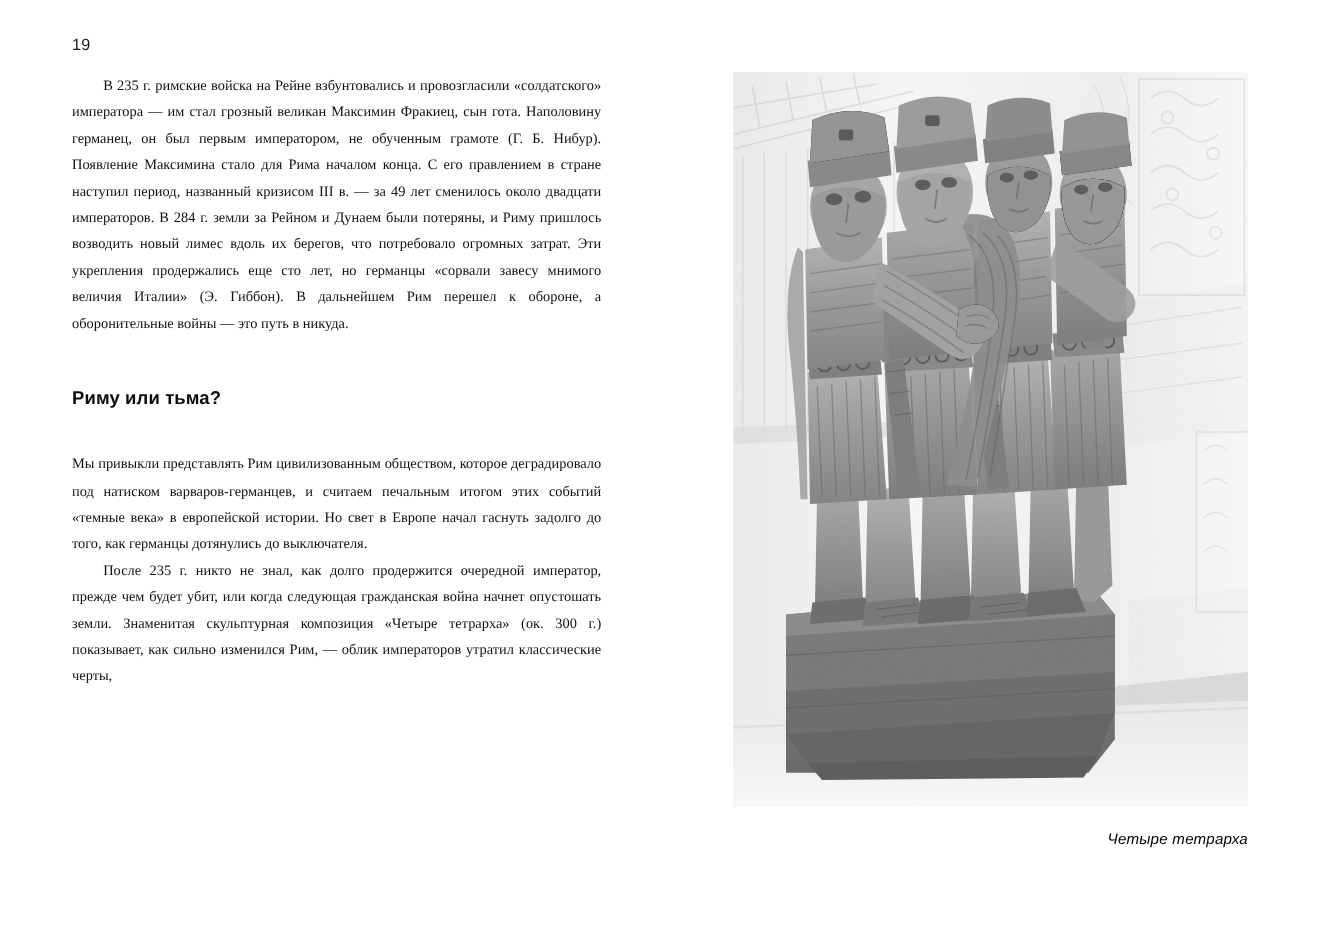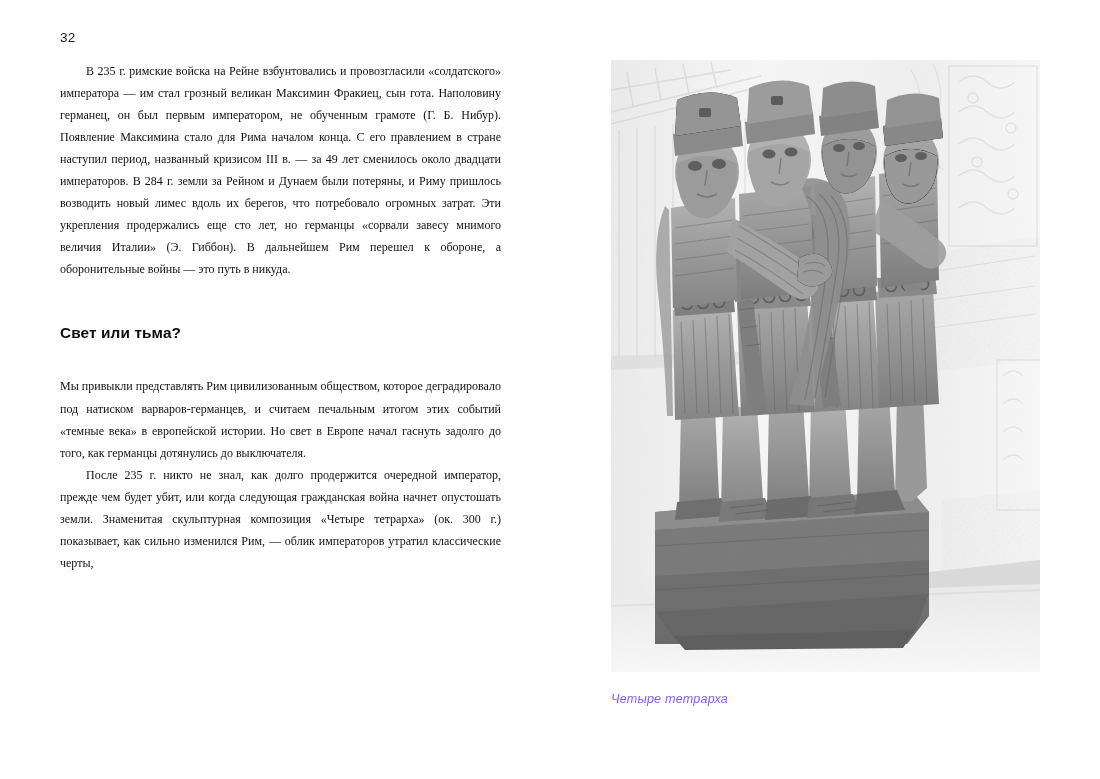--- a/index.html
+++ b/index.html
@@ -85,42 +85,42 @@
     height: 612px;
     overflow: hidden;
     background: #f2f2f1;
     filter: grayscale(100%);
   }
 
   .photo svg { display: block; }
 
   .caption {
     margin-top: 20px;
-    text-align: left;
+    text-align: right;
     font-family: "Liberation Sans", sans-serif;
     font-style: italic;
     font-size: 12.6px;
-    color: #8b5cf6;
+    color: #000000;
     letter-spacing: 0.2px;
   }
 </style>
 </head>
 <body>
 
 <div class="page">
 
-  <div class="folio">32</div>
+  <div class="folio">19</div>
 
   <div class="text-column">
 
     <p class="body-par">В 235 г. римские войска на Рейне взбунтовались и провозгласили «солдатского» императора — им стал грозный великан Максимин Фракиец, сын гота. Наполовину германец, он был первым императором, не обученным грамоте (Г. Б. Нибур). Появление Максимина стало для Рима началом конца. С его правлением в стране наступил период, названный кризисом III в. — за 49 лет сменилось около двадцати императоров. В 284 г. земли за Рейном и Дунаем были потеряны, и Риму пришлось возводить новый лимес вдоль их берегов, что потребовало огромных затрат. Эти укрепления продержались еще сто лет, но германцы «сорвали завесу мнимого величия Италии» (Э. Гиббон). В дальнейшем Рим перешел к обороне, а оборонительные войны — это путь в никуда.</p>
 
     <div class="gap-before-heading"></div>
 
-    <h2 class="section-heading">Свет или тьма?</h2>
+    <h2 class="section-heading">Риму или тьма?</h2>
 
     <div class="gap-after-heading"></div>
 
     <p class="body-par no-indent">Мы привыкли представлять Рим цивилизованным обществом, которое деградировало под натиском варваров-германцев, и считаем печальным итогом этих событий «темные века» в европейской истории. Но свет в Европе начал гаснуть задолго до того, как германцы дотянулись до выключателя.</p>
 
     <p class="body-par tight">После 235 г. никто не знал, как долго продержится очередной император, прежде чем будет убит, или когда следующая гражданская война начнет опустошать земли. Знаменитая скульптурная композиция «Четыре тетрарха» (ок. 300 г.) показывает, как сильно изменился Рим, — облик императоров утратил классические черты,</p>
 
   </div>
 
   <figure class="figure" style="margin:0;">

